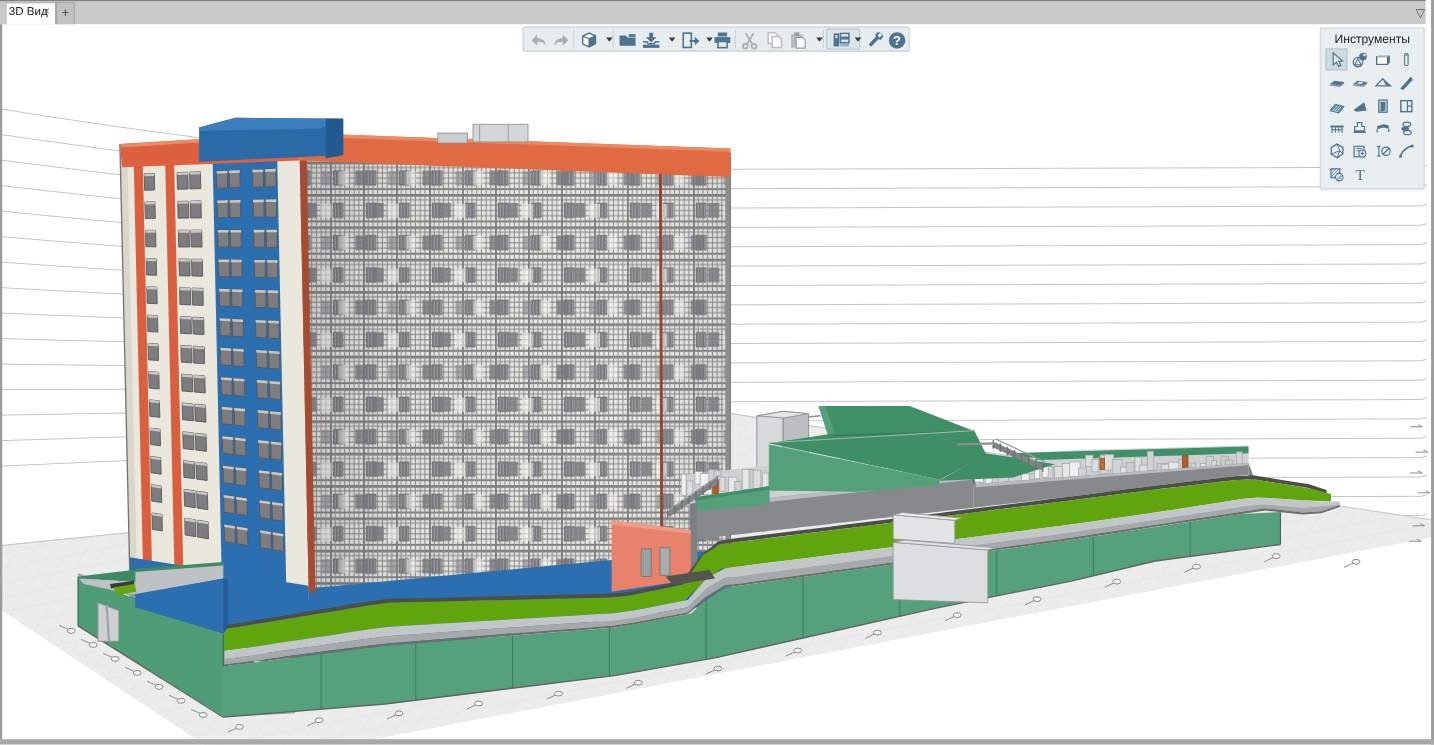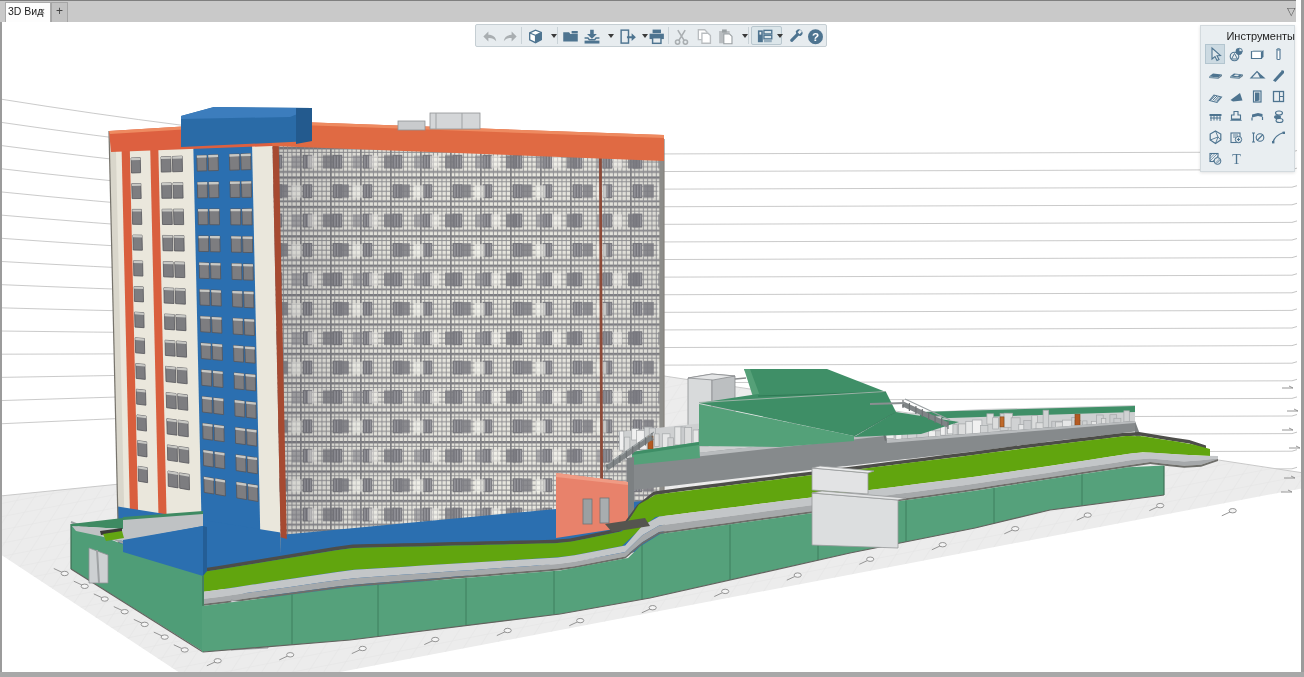--- a/index.html
+++ b/index.html
@@ -609,21 +609,21 @@
 <div style="position:absolute;left:521px;top:27px;width:1px;height:17px;background:#c9d2d7"></div>
 <div style="position:absolute;left:557px;top:27px;width:1px;height:17px;background:#c9d2d7"></div>
 <div style="position:absolute;left:668px;top:27px;width:1px;height:17px;background:#c9d2d7"></div>
 <div style="position:absolute;left:748px;top:27px;width:1px;height:17px;background:#c9d2d7"></div>
 <div style="position:absolute;left:551px;top:34px;width:0;height:0;border-left:3.5px solid transparent;border-right:3.5px solid transparent;border-top:4.5px solid #3a3a3a"></div>
 <div style="position:absolute;left:608px;top:34px;width:0;height:0;border-left:3.5px solid transparent;border-right:3.5px solid transparent;border-top:4.5px solid #3a3a3a"></div>
 <div style="position:absolute;left:642px;top:34px;width:0;height:0;border-left:3.5px solid transparent;border-right:3.5px solid transparent;border-top:4.5px solid #3a3a3a"></div>
 <div style="position:absolute;left:742px;top:34px;width:0;height:0;border-left:3.5px solid transparent;border-right:3.5px solid transparent;border-top:4.5px solid #3a3a3a"></div>
 <div style="position:absolute;left:777px;top:34px;width:0;height:0;border-left:3.5px solid transparent;border-right:3.5px solid transparent;border-top:4.5px solid #3a3a3a"></div>
 <div style="position:absolute;left:1200px;top:25px;width:95px;height:147px;background:#e9eef1;border:1px solid #d3dade;box-sizing:border-box;box-shadow:0 1px 3px rgba(0,0,0,0.12)"></div>
-<div style="position:absolute;left:1200px;top:30px;width:95px;text-align:right;font:11px 'Liberation Sans',sans-serif;color:#222">Инструменты</div>
+<div style="position:absolute;left:1200px;top:30px;width:95px;text-align:center;font:11px 'Liberation Sans',sans-serif;color:#222">Инструменты</div>
 <div style="position:absolute;left:1204.5px;top:44px;width:20px;height:20px;background:#ccdae2;border:1px solid #b3c5cf;box-sizing:border-box"></div>
 <svg style="position:absolute;left:1206.5px;top:46.0px" width="17" height="17" viewBox="0 0 17 17">
     <path d="M5 2 L5 13 L8 10.5 L10 14.5 L12 13.5 L10 9.8 L13.5 9.5 Z" fill="#dfe7eb" stroke="#4e7490" stroke-width="1.1"></path>
   </svg>
 <svg style="position:absolute;left:1227.5px;top:46.0px" width="17" height="17" viewBox="0 0 17 17">
     <circle cx="6.5" cy="10.5" r="4.3" fill="none" stroke="#4e7490" stroke-width="1.1"></circle>
     <path d="M6.5 7.5 L9.5 13 L3.5 13 Z" fill="none" stroke="#4e7490" stroke-width="1"></path>
     <circle cx="11" cy="5.5" r="3.4" fill="#4e7490"></circle>
     <path d="M11 2.1 A3.4 3.4 0 0 1 14.4 5.5 L11 5.5 Z" fill="#dfe7eb" stroke="#4e7490" stroke-width="0.8"></path>
   </svg>

